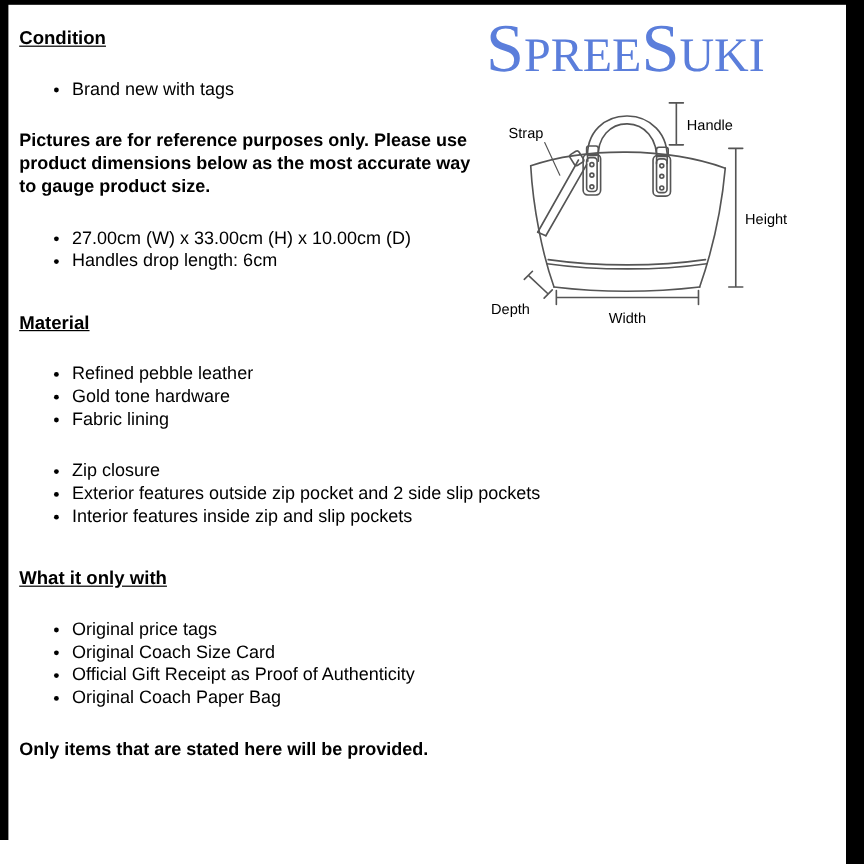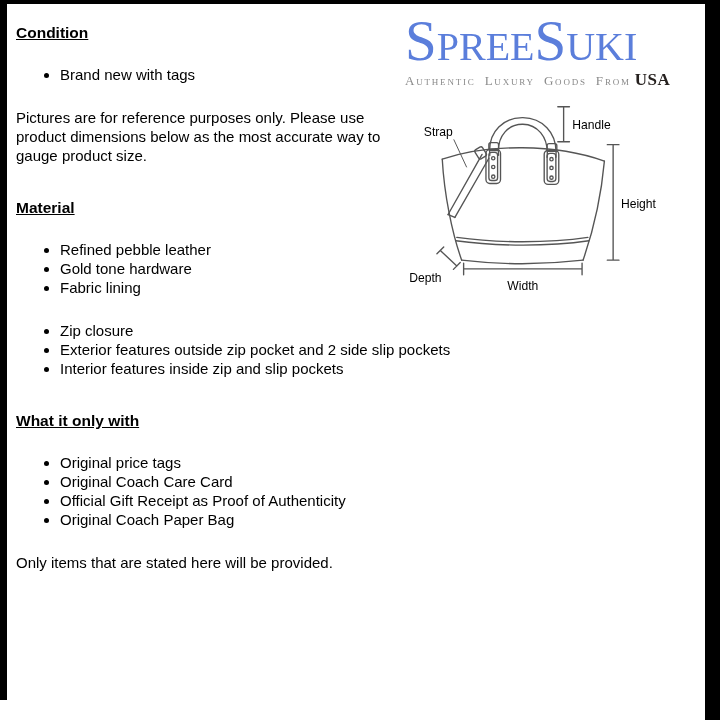--- a/index.html
+++ b/index.html
@@ -54,40 +54,36 @@
   }
   .diagram-wrap{margin-top:8px;}
   h3{
     font-size:15.5px;line-height:17px;font-weight:bold;
     margin:34px 0 0 0;
     text-decoration:underline;
   }
   h3.first{margin-top:12px;}
   ul{margin:24px 0;padding-left:44px;}
   li{margin:0;padding:0;}
-  p{margin:24px 0;}
+  p{margin:24px 0;font-weight:bold;}
   p.footer-note{margin:14px 0 0 0;}
   svg text{font-family:"Liberation Sans","DejaVu Sans",sans-serif;}
 </style>
 </head>
 <body>
 
 <div class="stage">
   <div class="bar-top"></div>
   <div class="bar-left"></div>
   <div class="bar-right"></div>
 
   <div class="content">
 
     <div class="right-block">
       <div class="logo">SpreeSuki</div>
-      <div class="tagline">
-        <span>Authentic Luxury Goods From</span>
-        <span class="usa">USA</span>
-      </div>
       <div class="diagram-wrap">
         <svg width="292" height="200" viewBox="0 0 300 206">
           <g fill="none" stroke-width="1.4" stroke-linecap="round" stroke-linejoin="round" stroke="#555555">
 
             <path d="M 38 62 C 85 46 155 46 205 64"></path>
             <path d="M 205 64 C 201 108 190 146 183 166"></path>
             <path d="M 183 166 C 140 171 100 171 58 166"></path>
             <path d="M 58 166 C 48 138 40 98 38 62"></path>
 
             <path d="M 52 146 C 95 152 148 152 189 146"></path>
@@ -135,38 +131,42 @@
         </svg>
       </div>
     </div>
 
     <h3 class="first">Condition</h3>
     <ul>
       <li>Brand new with tags</li>
     </ul>
 
     <p>Pictures are for reference purposes only. Please use product dimensions below as the most accurate way to gauge product size.</p>
+    <ul>
+      <li>27.00cm (W) x 33.00cm (H) x 10.00cm (D)</li>
+      <li>Handles drop length: 6cm</li>
+    </ul>
 
     <h3>Material</h3>
     <ul>
       <li>Refined pebble leather</li>
       <li>Gold tone hardware</li>
       <li>Fabric lining</li>
     </ul>
 
     <ul>
       <li>Zip closure</li>
       <li>Exterior features outside zip pocket and 2 side slip pockets</li>
       <li>Interior features inside zip and slip pockets</li>
     </ul>
 
     <h3>What it only with</h3>
     <ul>
       <li>Original price tags</li>
-      <li>Original Coach Care Card</li>
+      <li>Original Coach Size Card</li>
       <li>Official Gift Receipt as Proof of Authenticity</li>
       <li>Original Coach Paper Bag</li>
     </ul>
 
     <p class="footer-note">Only items that are stated here will be provided.</p>
 
   </div>
 </div>
 
 </body></html>

